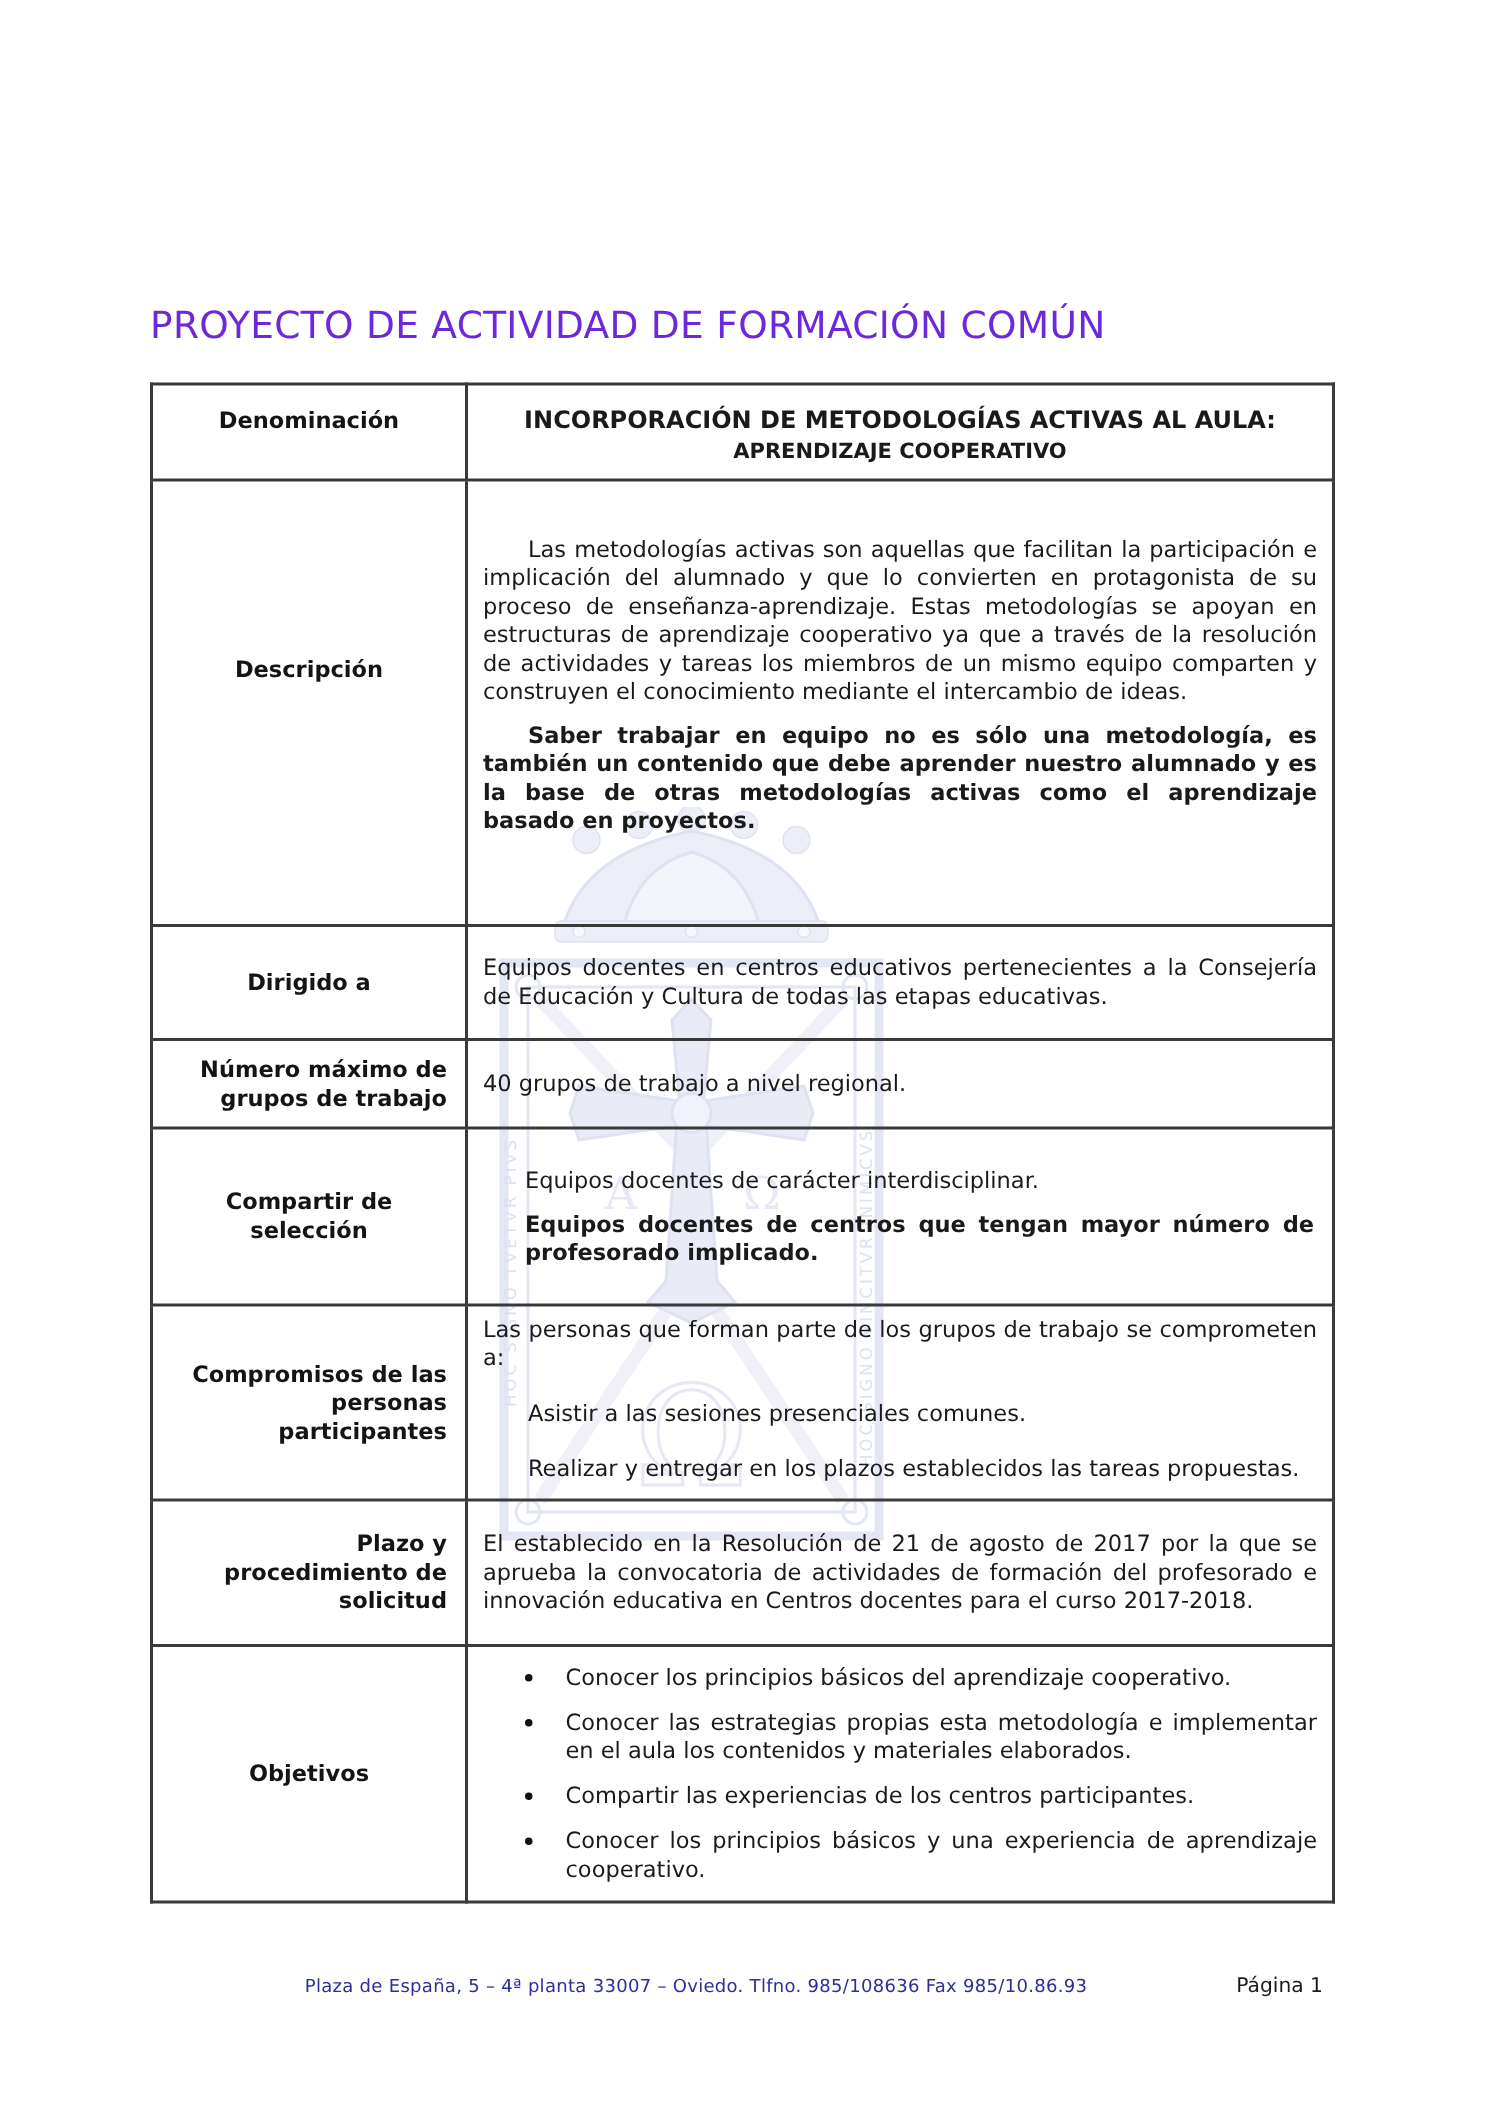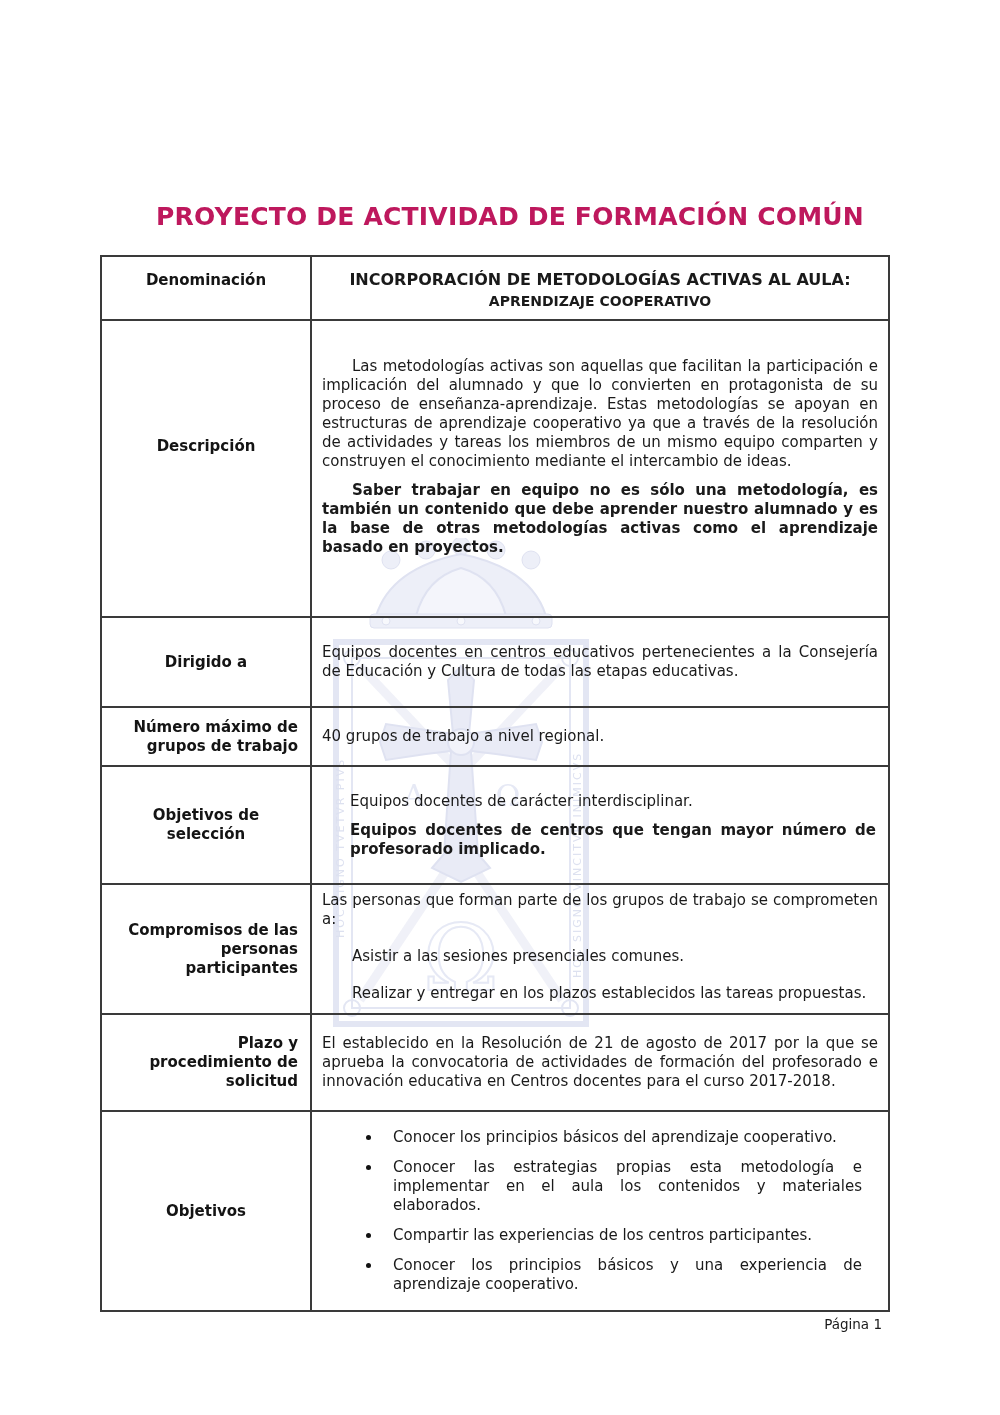--- a/index.html
+++ b/index.html
@@ -14,23 +14,22 @@
   
   .kicker{
     position:absolute;left:100px;width:788px;top:162px;
     text-align:center;padding-right:56px;box-sizing:border-box;
     font-size:19px;font-weight:400;letter-spacing:.2px;
     font-family:"Liberation Sans","DejaVu Sans",sans-serif;
     color:#111;
   }
   .main-title{
     position:absolute;left:100px;width:820px;top:202px;
-    text-align:center;
-    font-size:25px;font-weight:bold;letter-spacing:.2px;
-    color:#be185d;
+    font-size:25px;font-weight:normal;letter-spacing:.2px;
+    color:#6d28d9;
   }
   
   .watermark{
     position:absolute;left:330px;top:538px;width:262px;height:492px;
     z-index:1;pointer-events:none;
   }
   
   table.doc{
     position:absolute;left:100px;top:255px;width:788px;
     border-collapse:collapse;table-layout:fixed;
@@ -54,21 +53,21 @@
   td.cnt{padding:0 10px;}
   td.cnt.top{vertical-align:top;}
   .denom-line1{font-size:16px;font-weight:bold;text-align:center;margin-top:12px;line-height:21px;}
   .denom-line2{font-size:14px;font-weight:bold;text-align:center;margin-top:2px;line-height:18px;}
   .para{text-align:justify;margin:0;}
   .para.indent{text-indent:30px;}
   .para + .para{margin-top:10px;font-weight:bold;}
   .desc-wrap{padding-top:36px;}
   .inset{margin-left:28px;margin-right:2px;}
   .compro-items p{margin:18px 0 0 30px;text-align:left;}
-  ul.objetivos{list-style:none;margin:16px;padding:0;}
+  ul.objetivos{list-style:none;margin:0;padding:0;}
   ul.objetivos li{
     position:relative;padding-left:55px;margin:11px 0;
     text-align:justify;
   }
   ul.objetivos li::before{
     content:"";position:absolute;left:28px;top:7px;
     width:5px;height:5px;border-radius:50%;background:#111;
   }
   
   .footer{
@@ -153,36 +152,36 @@
     <tr style="height:297px">
       <td class="lbl lift">Descripción</td>
       <td class="cnt top">
         <div class="desc-wrap">
           <p class="para indent">Las metodologías activas son aquellas que facilitan la participación e implicación del alumnado y que lo convierten en protagonista de su proceso de enseñanza-aprendizaje. Estas metodologías se apoyan en estructuras de aprendizaje cooperativo ya que a través de la resolución de actividades y tareas los miembros de un mismo equipo comparten y construyen el conocimiento mediante el intercambio de ideas.</p>
           <p class="para indent">Saber trabajar en equipo no es sólo una metodología, es también un contenido que debe aprender nuestro alumnado y es la base de otras metodologías activas como el aprendizaje basado en proyectos.</p>
         </div>
       </td>
     </tr>
 
-    <tr style="height:90px">
+    <tr style="height:76px">
       <td class="lbl">Dirigido a</td>
       <td class="cnt">
         <p class="para">Equipos docentes en centros educativos pertenecientes a la Consejería de Educación y Cultura de todas las etapas educativas.</p>
       </td>
     </tr>
 
     <tr style="height:59px">
       <td class="lbl right">Número máximo de grupos de trabajo</td>
       <td class="cnt">
         <p class="para">40 grupos de trabajo a nivel regional.</p>
       </td>
     </tr>
 
     <tr style="height:118px">
-      <td class="lbl">Objetivos de selección</td>
+      <td class="lbl">Compartir de selección</td>
       <td class="cnt">
         <p class="para inset">Equipos docentes de carácter interdisciplinar.</p>
         <p class="para inset">Equipos docentes de centros que tengan mayor número de profesorado implicado.</p>
       </td>
     </tr>
 
     <tr style="height:130px">
       <td class="lbl right">Compromisos de las personas participantes</td>
       <td class="cnt top">
         <div style="padding-top:6px">
@@ -210,16 +209,17 @@
           <li>Conocer las estrategias propias esta metodología e implementar en el aula los contenidos y materiales elaborados.</li>
           <li>Compartir las experiencias de los centros participantes.</li>
           <li>Conocer los principios básicos y una experiencia de aprendizaje cooperativo.</li>
         </ul>
       </td>
     </tr>
   </tbody>
     </table>
 
   <div class="footer">
+    <div class="address">Plaza de España, 5 – 4ª planta 33007 – Oviedo. Tlfno. 985/108636 Fax 985/10.86.93</div>
     <div class="pagenum">Página 1</div>
   </div>
 
 </div>
 
 </body></html>

